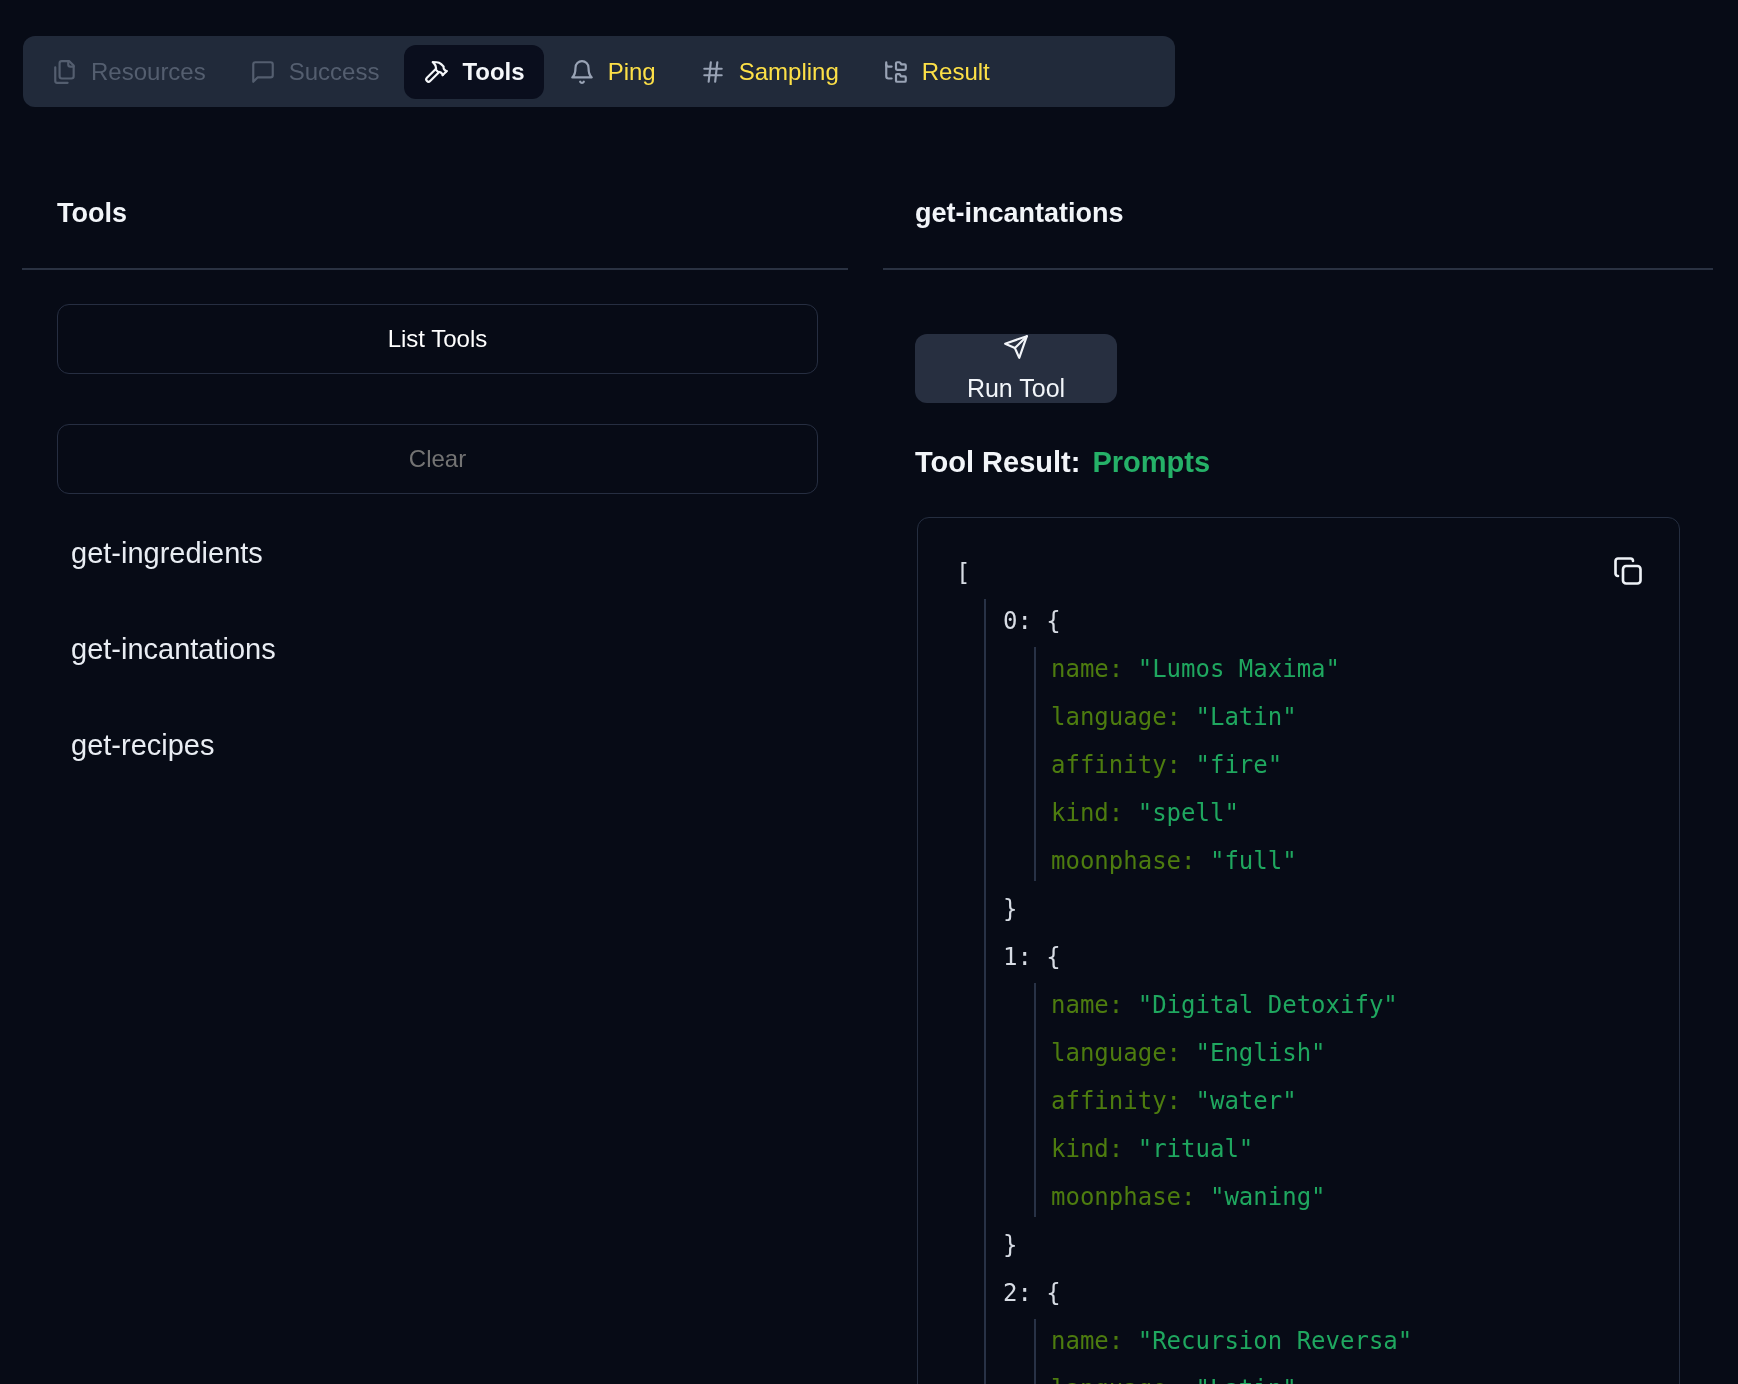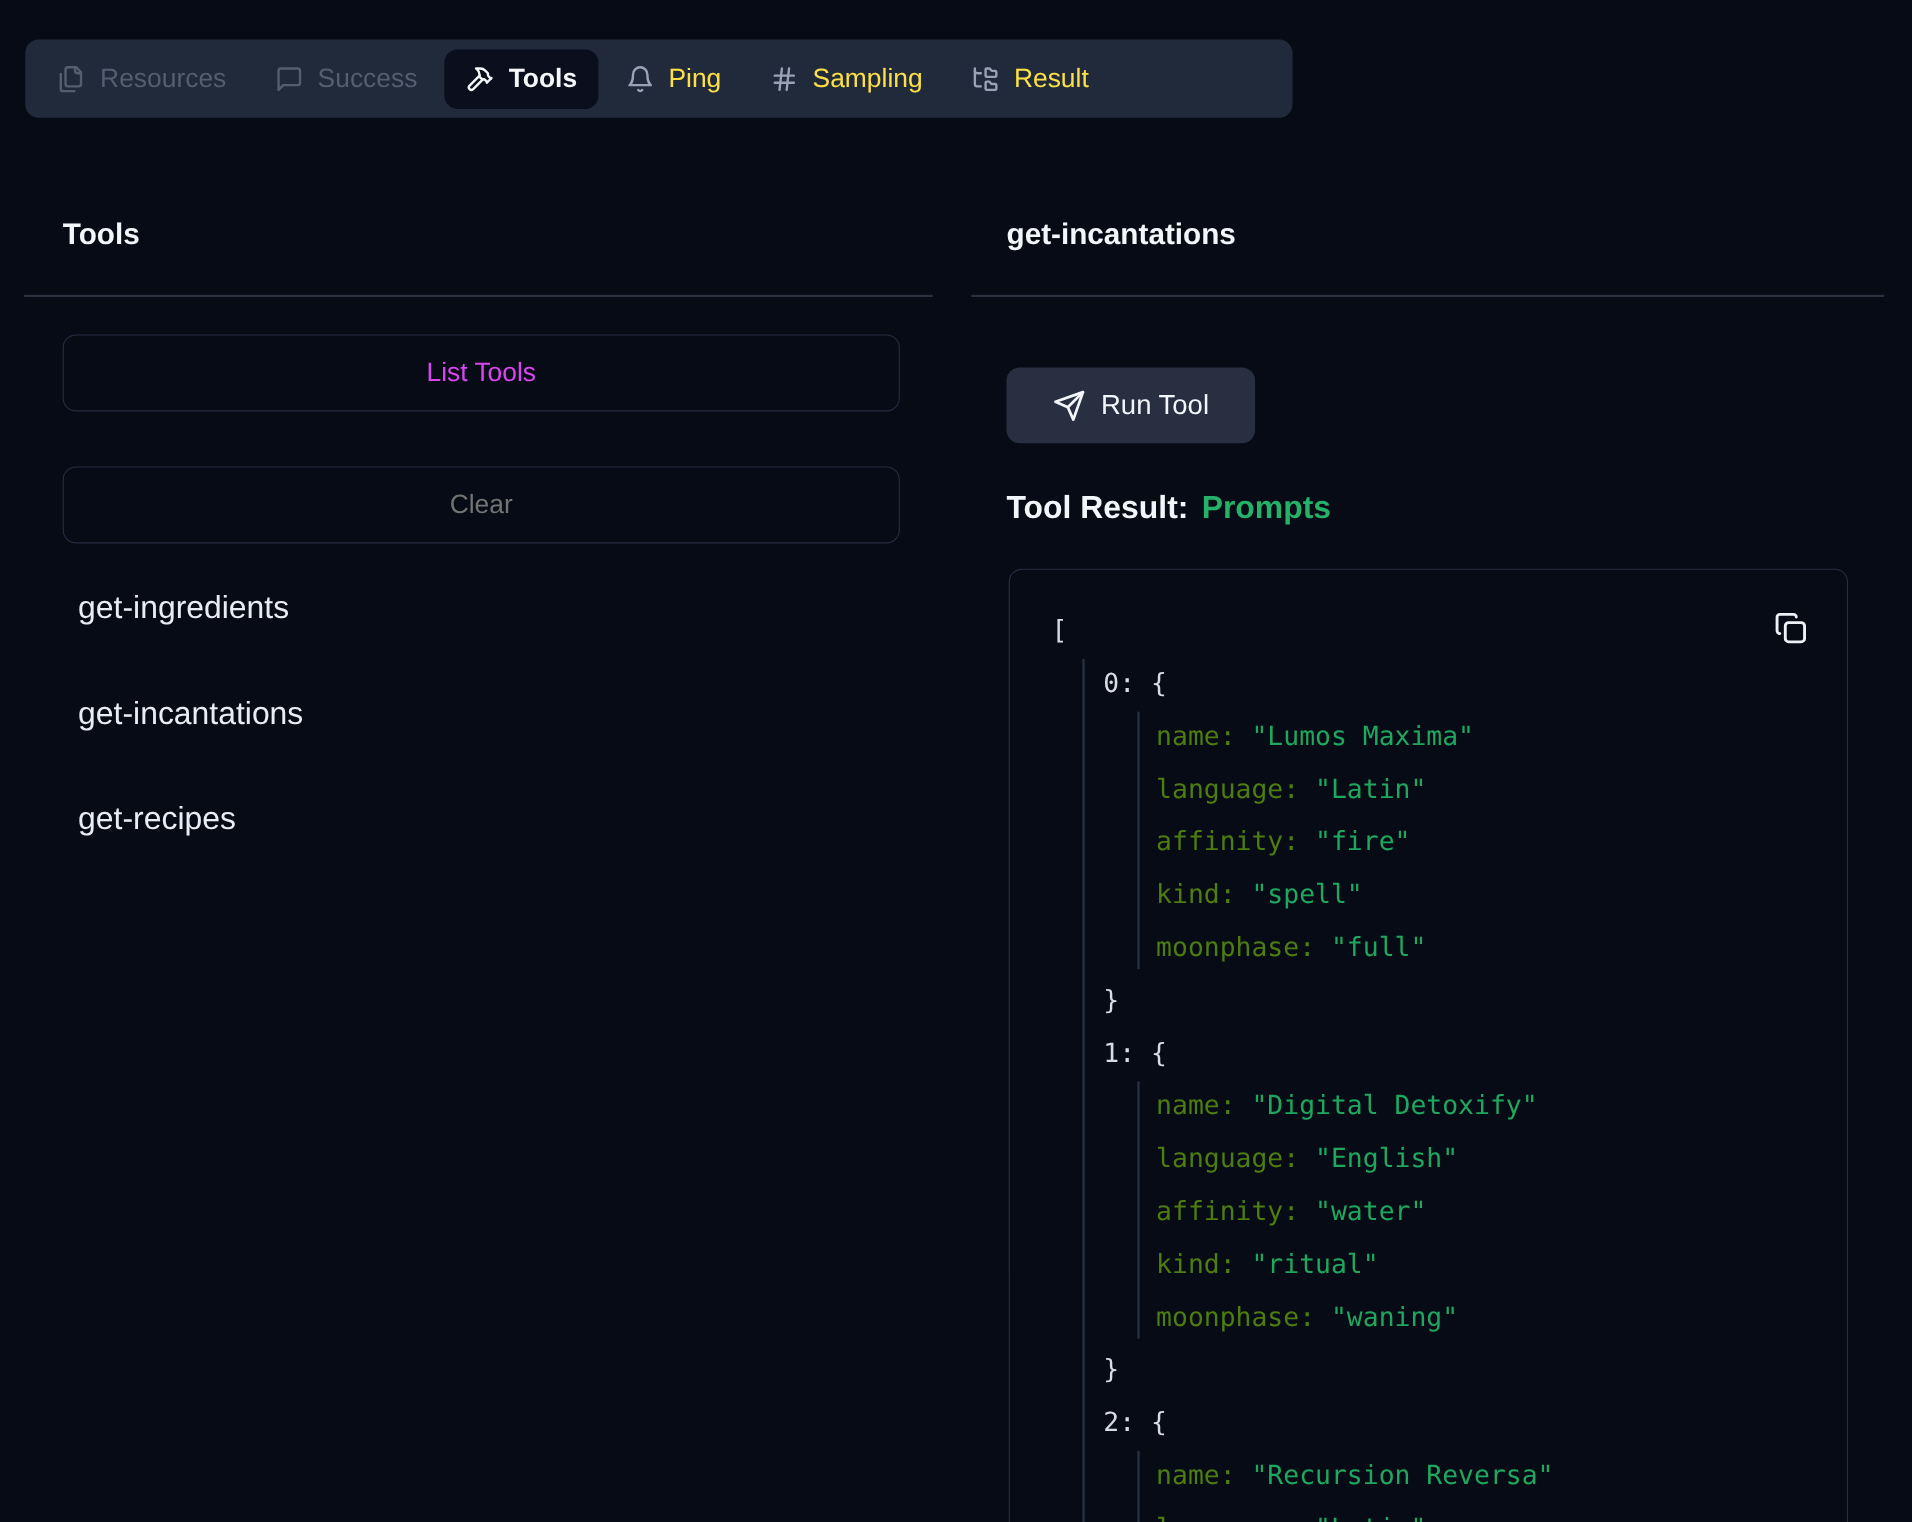--- a/index.html
+++ b/index.html
@@ -41,35 +41,36 @@
   #right-divider { left:883px; width:830px; }
 
   
   .ghost-btn {
     position:absolute; left:57px; width:761px; height:70px;
     background:transparent; border:1.5px solid #262e41; border-radius:12px;
     font-family:"Liberation Sans", sans-serif;
     font-size:24px; display:flex; align-items:center; justify-content:center;
     cursor:pointer;
   }
-  #list-tools-btn { top:292px; color:#d946ef; }
+  #list-tools-btn { top:292px; color:#ffffff; }
   #clear-btn { top:412px; color:#737373; }
   .tool-item {
     position:absolute; left:71px; height:36px; line-height:36px;
     font-size:29px; color:#e9edf3; cursor:pointer;
   }
 
   
   #run-tool-btn {
-    position:absolute; left:915px; top:322px; width:226px; height:69px;
+    position:absolute; left:915px; top:322px; width:202px; height:69px;
     background:#272f40; border:none; border-radius:12px;
     font-family:"Liberation Sans", sans-serif;
     color:#f2f5f9; font-size:25px; font-weight:500;
     display:flex; align-items:center; justify-content:center; gap:14px;
     cursor:pointer;
+    flex-direction:column;
   }
   #run-tool-btn svg { width:30px; height:30px; stroke:#f2f5f9; }
   #result-line {
     position:absolute; left:915px; top:432px; height:36px; line-height:36px;
     font-size:29px; font-weight:700; color:#f2f5f9;
   }
   #result-status { color:#25b168; margin-left:12px; }
 
   
   #json-box {

